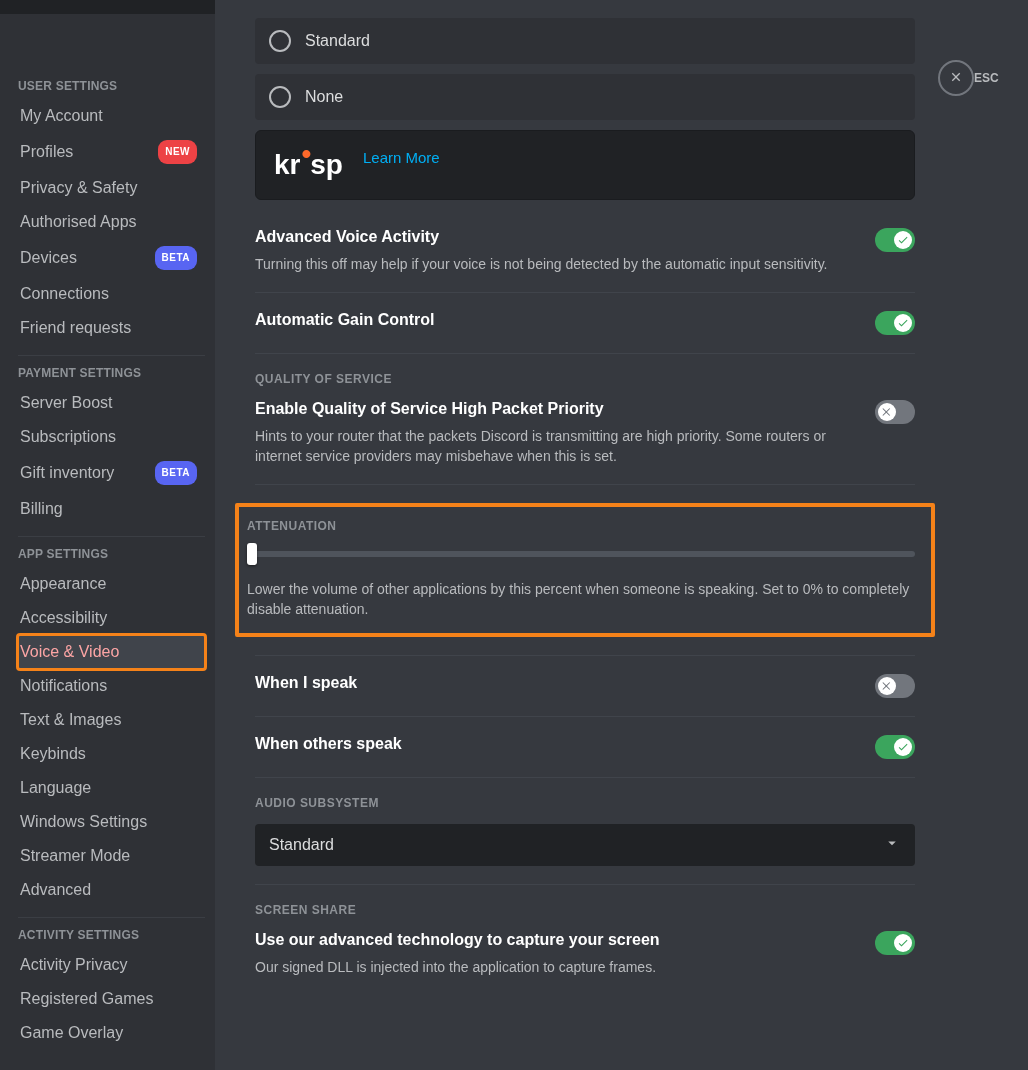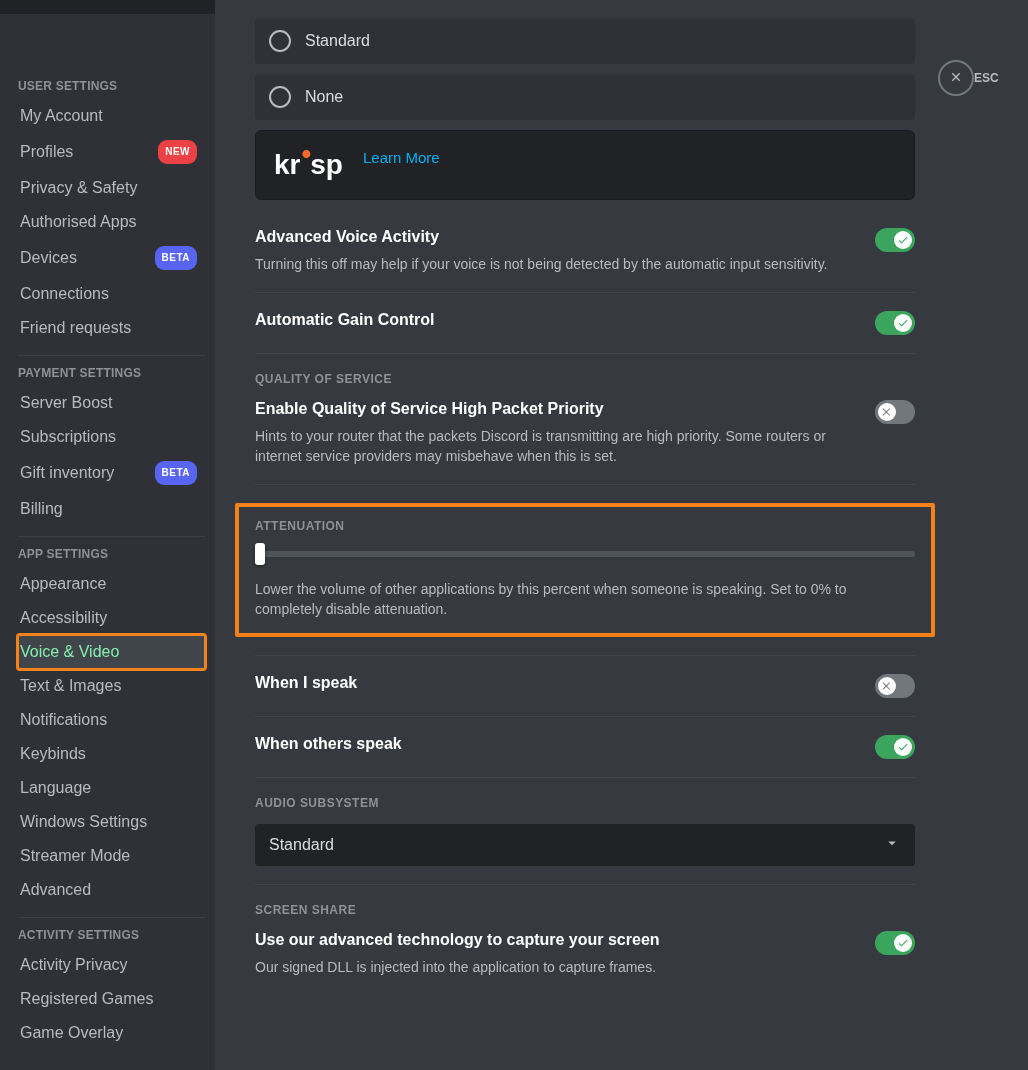--- a/index.html
+++ b/index.html
@@ -30,21 +30,21 @@
     font-weight: 700;
     letter-spacing: .2px;
     margin: 8px 0 6px 0;
     text-transform: uppercase;
   }
   .side-item {
     display:flex; align-items:center; justify-content:space-between;
     color:#b9bbbe; font-size:16px; line-height: 20px;
     padding: 7px 8px 7px 2px; border-radius: 4px; cursor: pointer;
   }
-  .side-item.active { background:#40444b; color:#86efac; }
+  .side-item.active { background:#40444b; color:#fca5a5; }
   .side-item.highlight-ring { outline: 3px solid #f58219; outline-offset: -1px; border-radius:2px; }
   .side-divider { height:1px; background:#3b3e44; margin: 10px 0; }
 
   .badge {
     display:inline-flex; align-items:center; justify-content:center;
     font-size:10px; font-weight:700; letter-spacing:.5px; color:#fff;
     padding:2px 7px; border-radius:9px; text-transform:uppercase;
   }
   .badge-red{ background:#ed4245; }
   .badge-blurple{ background:#5865f2; }
@@ -123,21 +123,21 @@
 
   .select{
     background:#202225; border-radius:4px; height:42px;
     display:flex; align-items:center; justify-content:space-between;
     padding:0 14px; color:#dcddde; font-size:16px; cursor:pointer;
   }
   .chevron{ color:#b9bbbe; }
 
   .highlight-box{
     border:4px solid #f58219; border-radius:2px;
-    padding: 12px 16px 14px 16px;
+    padding: 12px 16px 14px 8px;
     margin-left:-20px; margin-right:-20px;
   }
 
   
   .close-wrap{
     position:absolute; top:60px; right:-0px; width:90px;
     display:flex; flex-direction:row; align-items:center; 
   }
   .close-btn{
     width:36px;height:36px;border:2px solid #72767d;border-radius:50%;
@@ -203,24 +203,24 @@
       <div class="side-item">
           <span>Appearance</span>
         </div>
       <div class="side-item">
           <span>Accessibility</span>
         </div>
       <div class="side-item active highlight-ring">
           <span>Voice &amp; Video</span>
         </div>
       <div class="side-item">
+          <span>Notifications</span>
+        </div>
+      <div class="side-item">
           <span>Text &amp; Images</span>
-        </div>
-      <div class="side-item">
-          <span>Notifications</span>
         </div>
       <div class="side-item">
           <span>Keybinds</span>
         </div>
       <div class="side-item">
           <span>Language</span>
         </div>
       <div class="side-item">
           <span>Windows Settings</span>
         </div>

